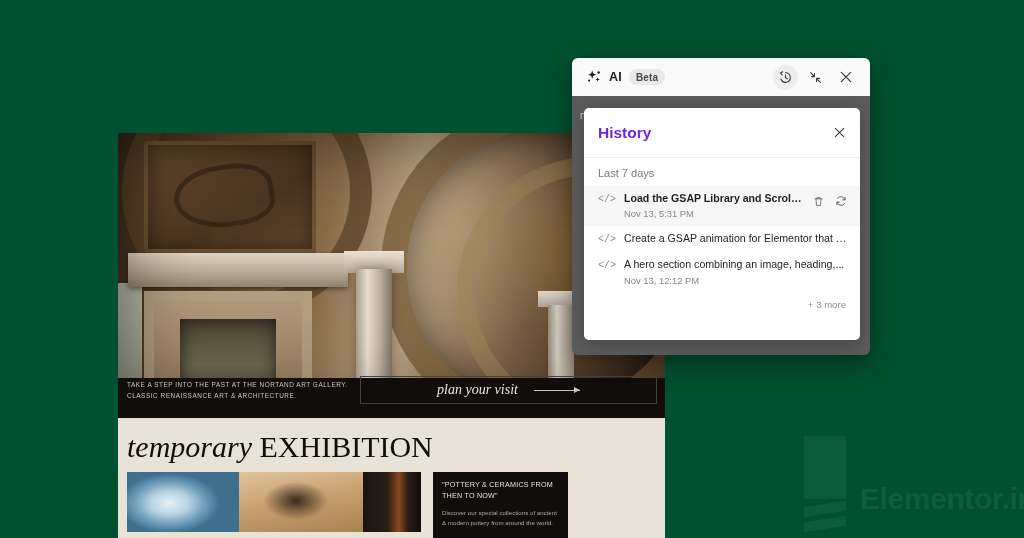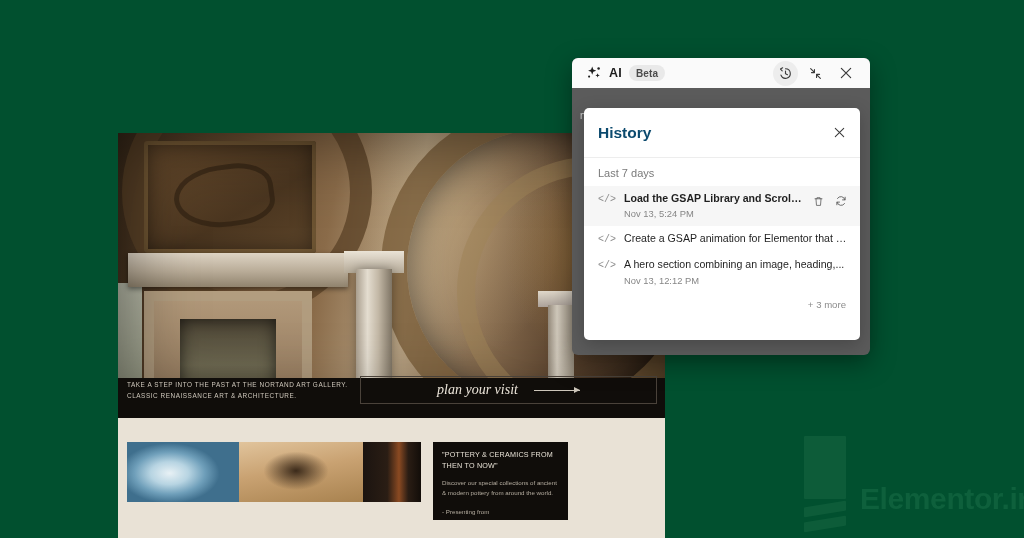--- a/index.html
+++ b/index.html
@@ -204,21 +204,21 @@
   
   #ai-panel {
     position: absolute; left: 572px; top: 58px;
     width: 298px; height: 297px;
     background: #5b5b5b;
     border-radius: 6px;
     box-shadow: 0 8px 26px rgba(0,0,0,.38);
     overflow: hidden;
   }
   .ai-bar {
-    position: absolute; left: 0; top: 0; width: 100%; height: 30px;
+    position: absolute; left: 0; top: 0; width: 100%; height: 38px;
     background: #fafafa;
     display: flex; align-items: center; padding: 0 12px 0 14px;
   }
   .ai-left { display: flex; align-items: center; gap: 7px; }
   .spark { width: 16px; height: 16px; display: block; }
   .ai-word { font-size: 12.5px; font-weight: bold; color: #1d1d1d; letter-spacing: .2px; }
   .beta {
     background: #e9e9e9; color: #4b4b4b; font-size: 10px;
     padding: 2.5px 7px; border-radius: 9px; font-weight: bold; letter-spacing: .2px;
   }
@@ -241,21 +241,21 @@
     position: absolute; left: 584px; top: 108px;
     width: 276px; height: 232px;
     background: #fff; border-radius: 5px;
     box-shadow: 0 5px 18px rgba(0,0,0,.22);
     overflow: hidden;
   }
   .hist-head {
     height: 50px; display: flex; align-items: center;
     padding: 0 13px 0 14px; border-bottom: 1px solid #ededed;
   }
-  .hist-title { font-size: 15.5px; font-weight: bold; color: #0c4a6e; }
+  .hist-title { font-size: 15.5px; font-weight: bold; color: #6d28d9; }
   .hist-close { margin-left: auto; cursor: pointer; display: flex; }
   .hist-group {
     font-size: 11px; color: #7a7a7a; padding: 9px 14px 7px;
   }
   .hist-item {
     display: flex; align-items: flex-start; gap: 8px;
     padding: 6px 12px 7px 14px; cursor: pointer;
   }
   .hist-item.active { background: #f6f6f6; }
   .code-ico {
@@ -312,20 +312,24 @@
     <div class="cta">
       <div class="cta-text">TAKE A STEP INTO THE PAST AT THE NORTAND ART GALLERY. CLASSIC RENAISSANCE ART &amp; ARCHITECTURE.</div>
       <div class="cta-btn">
         <span class="lbl">plan your visit</span>
         <span class="arw"></span>
       </div>
     </div>
   </div>
 
   <div class="exhibit">
+    <div class="exhibit-title">
+      <span class="it">temporary</span>
+      <span>EXHIBITION</span>
+    </div>
     <div class="exhibit-row">
       <div class="ex-img ex1"></div>
       <div class="ex-img ex2"></div>
       <div class="ex-img ex3"></div>
       <div class="ex-card">
         <div class="card-head">"POTTERY &amp; CERAMICS FROM THEN TO NOW"</div>
         <div class="card-body">Discover our special collections of ancient &amp; modern pottery from around the world.</div>
         <div class="card-foot">- Presenting from</div>
       </div>
     </div>
@@ -378,21 +382,21 @@
       </svg>
     </span>
   </div>
 
   <div class="hist-group">Last 7 days</div>
 
   <div class="hist-item active">
     <span class="code-ico">&lt;/&gt;</span>
     <div class="hist-texts">
       <div class="hist-label">Load the GSAP Library and ScrollT...</div>
-      <div class="hist-time">Nov 13, 5:24 PM</div>
+      <div class="hist-time">Nov 13, 5:31 PM</div>
     </div>
     <div class="hist-acts">
       <span>
         <svg width="13" height="13" viewBox="0 0 20 20">
           <path d="M4.6 5.8 H15.4 M7.6 5.8 V4.2 H12.4 V5.8 M6.1 5.8 L6.9 16 H13.1 L13.9 5.8" fill="none" stroke="#5e5e5e" stroke-width="1.25" stroke-linecap="round" stroke-linejoin="round"></path>
         </svg>
       </span>
       <span>
         <svg width="14" height="14" viewBox="0 0 20 20">
           <path d="M15.6 8.2 A6 6 0 0 0 4.9 6.3" fill="none" stroke="#5e5e5e" stroke-width="1.3" stroke-linecap="round"></path>

